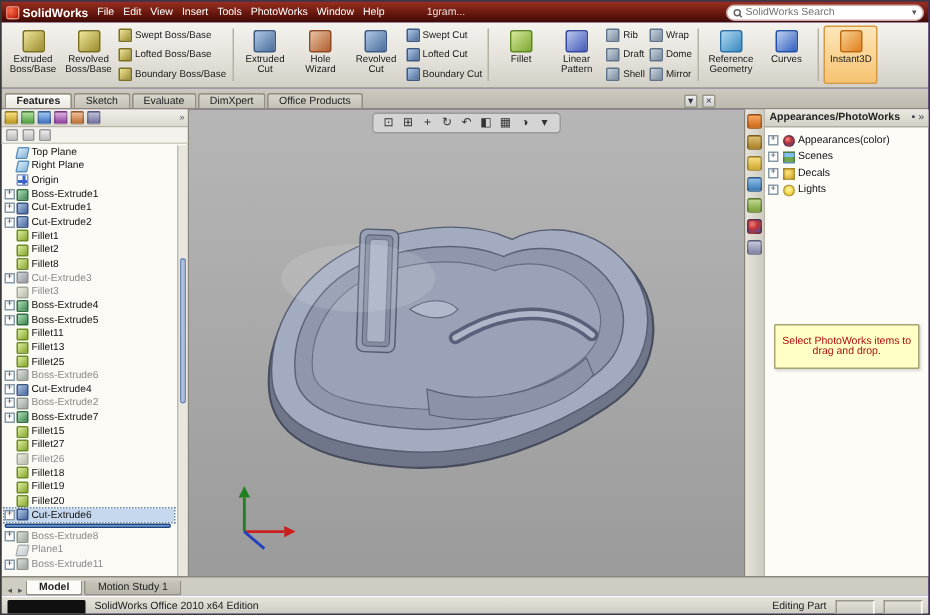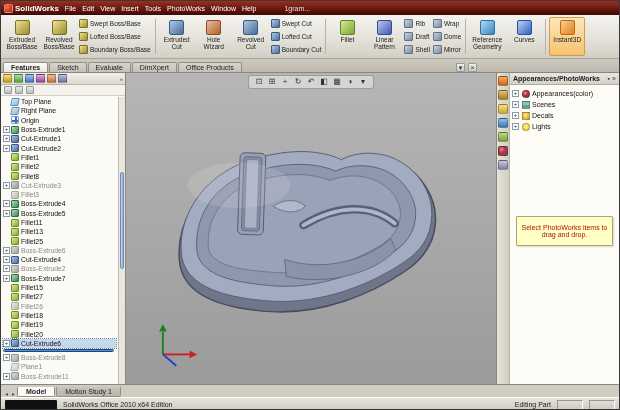--- a/index.html
+++ b/index.html
@@ -129,20 +129,25 @@
     <span class="menu-item">File</span>
         <span class="menu-item">Edit</span>
         <span class="menu-item">View</span>
         <span class="menu-item">Insert</span>
         <span class="menu-item">Tools</span>
         <span class="menu-item">PhotoWorks</span>
         <span class="menu-item">Window</span>
         <span class="menu-item">Help</span>
       </div>
     <span class="doc-title">1gram...</span>
+    <div class="search">
+      <span class="mag"></span>
+      <input placeholder="SolidWorks Search" style="">
+      <span class="drop">▾</span>
+    </div>
   </div>
 
   <div class="ribbon">
 
       <div class="rb-large">
         <span class="ric ic-boss"></span>
         <span>Extruded Boss/Base</span>
       </div>
 
       <div class="rb-large">

